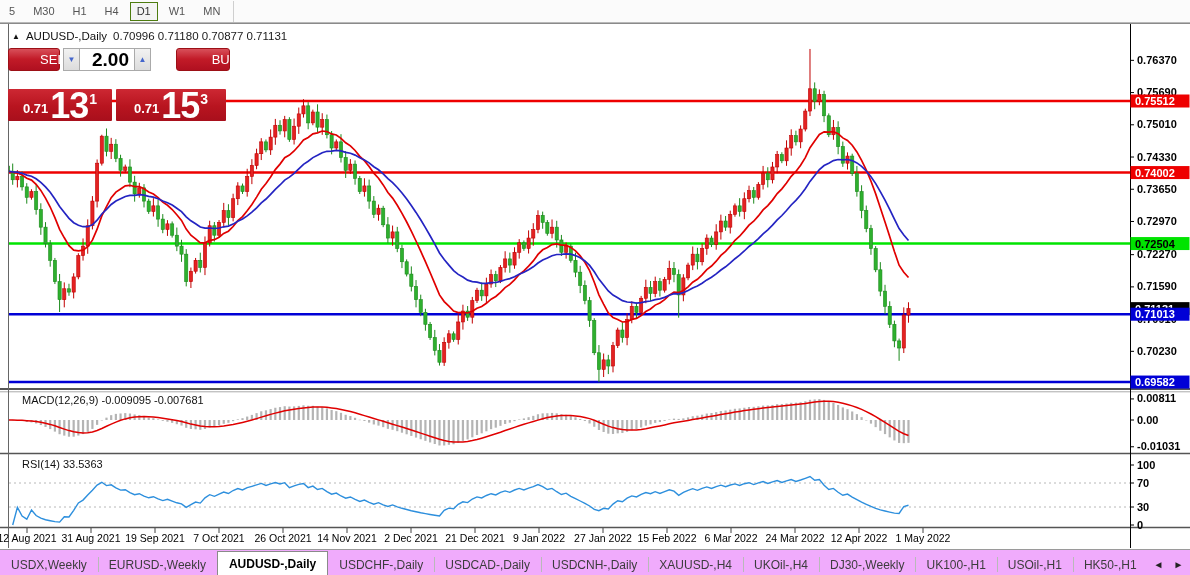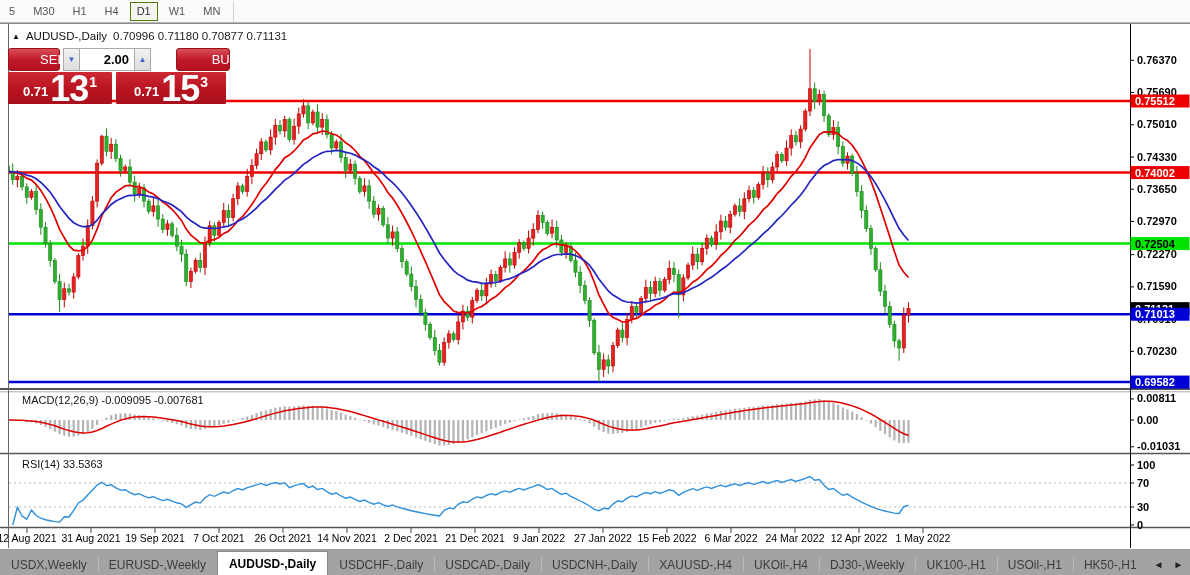--- a/index.html
+++ b/index.html
@@ -32,33 +32,33 @@
   #trade .row1 { display:flex; height:23px; margin-top:1px; }
   .redgrad { background:linear-gradient(180deg,#d8505a 0%,#c21b28 48%,#b01020 100%);padding-left:44px; }
   .redgrad2{ background:linear-gradient(180deg,#cd2833 0%,#b8141f 55%,#a80f1c 100%); }
   #sell-btn,#buy-btn { width:52px; height:23px; border:1px solid #9c1016; border-radius:3px;
         color:#fff; font-size:13px; display:flex; align-items:center; justify-content:center; cursor:pointer; }
   #buy-btn { width:54px; margin-left:25px;text-align:center; }
   #spinner { display:flex; margin-left:3px; height:23px; }
   #spin-down,#spin-up { width:17px; height:23px; background:linear-gradient(#f2f2f2,#dcdcdc);
         border:1px solid #aaa; color:#4466cc; font-size:8px; display:flex; align-items:center; justify-content:center; cursor:pointer; }
   #vol-input { width:54px; height:23px; border:1px solid #aaa; border-left:none; border-right:none;
-        text-align:right; padding-right:5px; font-size:13px; font-weight:bold; color:#000;
+        text-align:right; padding-right:5px; font-size:19px; font-weight:bold; color:#000;
         font-family:"Liberation Sans",sans-serif; }
-  #trade .row2 { display:flex; margin-top:1px; }
+  #trade .row2 { display:flex; margin-top:18px; }
   .price-panel { height:32px; color:#fff; display:flex; align-items:flex-end; justify-content:center;
                  padding-bottom:1px; border-radius:1px; }
   #sell-panel { width:104px; }
   #buy-panel  { width:110px; margin-left:4px; }
   .pp-prefix { font-size:13px; font-weight:bold; margin-bottom:4px; }
   .pp-big { font-size:36px; font-weight:bold; line-height:28px; margin-left:2px; letter-spacing:-1px; }
   .pp-sup { font-size:14px; font-weight:bold; margin-bottom:13px; margin-left:1px; }
 
   
-  #tabbar { position:absolute; left:0; top:549px; width:1190px; height:26px; background:#a3a3a3;
+  #tabbar { position:absolute; left:0; top:549px; width:1190px; height:26px; background:#f0abfc;
             border-top:1px solid #9a9a9a; display:flex; align-items:flex-end; }
   .tab { height:21px; padding:0 11px; display:flex; align-items:center; font-size:12px; color:#3c3c3c;
          position:relative; cursor:pointer; white-space:nowrap; }
   .tab:not(.active):not(:first-child)::before { content:""; position:absolute; left:0; top:3px; bottom:3px;
          width:1px; background:#b9b9b9; }
   .tab.active { background:#fff; border:1px solid #8a8a8a; border-bottom:none; height:24px;
                 font-weight:bold; color:#000; z-index:2; }
   .tab.active + .tab::before { display:none; }
   #tab-arrows { margin-left:6px; display:flex; gap:10px; align-items:center; height:21px; }
   .tab-arrow { font-size:10px; color:#222; cursor:pointer; }

